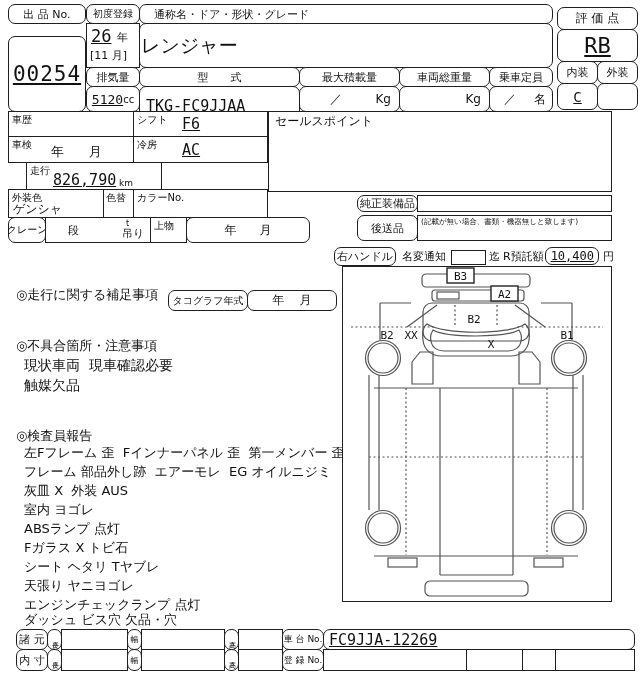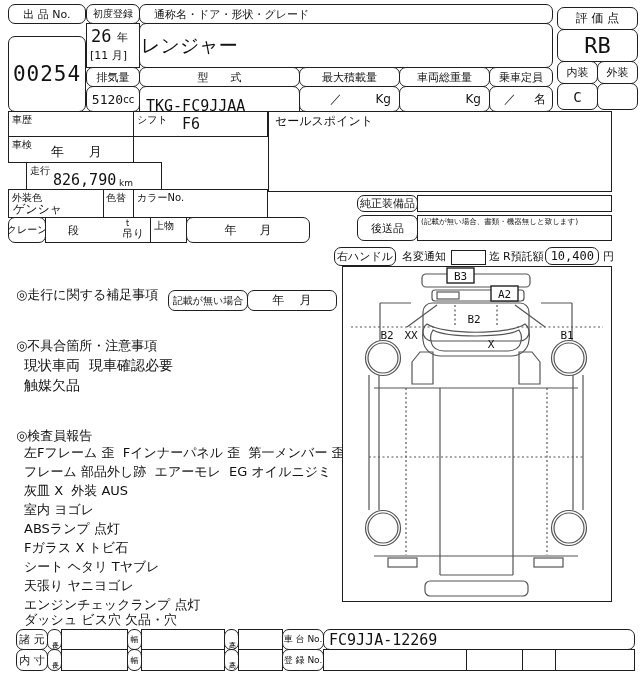--- a/index.html
+++ b/index.html
@@ -3,21 +3,21 @@
 <meta charset="utf-8">
 <style>
   * { margin:0; padding:0; box-sizing:border-box; }
   body { background:#f4f4f1; font-family:"DejaVu Sans","Liberation Sans",sans-serif; color:#111; }
   .sheet { position:relative; width:640px; height:680px; background:#fff; overflow:hidden; }
   .c  { position:absolute; border:1px solid #1f1f1f; background:#fff; }
   .t  { position:absolute; white-space:pre; line-height:1.15; }
   .fx { display:flex; align-items:center; justify-content:center; white-space:pre;border-radius:7px; }.fs8{font-size:8px}.fs9{font-size:9px}.fs10{font-size:10px}
   .fs11{font-size:11px}.fs12{font-size:12px}.fs13{font-size:13px}.fs14{font-size:14px}
   .fs15{font-size:15px}.fs17{font-size:17px}.fs19{font-size:19px}.fs21{font-size:21px}.fs22{font-size:22px}
-  .mono { font-family:"DejaVu Sans Mono","Liberation Mono",monospace; }
+  .mono { font-family:"DejaVu Sans Mono","Liberation Mono",monospace;text-decoration:underline; }
   .corner { position:absolute; top:1px; left:3px; font-size:10px; white-space:pre; }
   .vert { writing-mode:vertical-rl; text-orientation:upright; font-size:7px; line-height:1; letter-spacing:0; }
   svg text { font-family:"DejaVu Sans Mono","Liberation Mono",monospace; font-size:11px; fill:#111; }
 </style>
 </head>
 <body>
 
 <div class="sheet">
 
   <div class="c fx fs11" style="left:8px;top:4px;width:78px;height:20px">出 品 No.</div>
@@ -65,20 +65,24 @@
     <span class="corner">車歴</span>
   </div>
   <div class="c" style="left:133px;top:111px;width:135px;height:26px">
     <span class="corner">シフト</span>
     <span class="t fs15 mono" style="left:48px;top:4px">F6</span>
   </div>
 
   <div class="c" style="left:8px;top:136px;width:126px;height:27px">
     <span class="corner">車検</span>
     <span class="t fs13" style="left:42px;top:8px">年      月</span>
+  </div>
+  <div class="c" style="left:133px;top:136px;width:135px;height:27px">
+    <span class="corner">冷房</span>
+    <span class="t fs15 mono" style="left:48px;top:5px">AC</span>
   </div>
 
   <div class="c" style="left:26px;top:162px;width:136px;height:28px">
     <span class="corner">走行</span>
     <span class="t fs15 mono" style="left:26px;top:9px">826,790</span>
     <span class="t fs9" style="left:92px;top:15px">km</span>
   </div>
 
   <div class="c" style="left:8px;top:189px;width:96px;height:29px">
     <span class="corner">外装色</span>
@@ -116,21 +120,21 @@
 
   <div class="c fx fs11" style="left:334px;top:247px;width:62px;height:19px">右ハンドル</div>
   <span class="t fs11" style="left:402px;top:251px">名変通知</span>
   <div class="c" style="left:451px;top:250px;width:35px;height:15px"></div>
   <span class="t fs11" style="left:489px;top:251px">迄</span>
   <span class="t fs11" style="left:503px;top:251px">R預託額</span>
   <div class="c fx fs12 mono" style="left:545px;top:247px;width:54px;height:18px;justify-content:flex-end;padding-right:4px">10,400</div>
   <span class="t fs11" style="left:603px;top:251px">円</span>
 
   <span class="t fs13" style="left:16px;top:288px">◎走行に関する補足事項</span>
-  <div class="c fx fs10" style="left:168px;top:290px;width:80px;height:21px">記載が無い場合</div>
+  <div class="c fx fs10" style="left:168px;top:290px;width:80px;height:21px">タコグラフ年式</div>
   <div class="c fx fs12" style="left:247px;top:290px;width:90px;height:21px">年    月</div>
 
   <span class="t fs13" style="left:16px;top:339px">◎不具合箇所・注意事項</span>
   <span class="t fs14" style="left:24px;top:357px">現状車両  現車確認必要</span>
   <span class="t fs14" style="left:24px;top:377px">触媒欠品</span>
 
   <span class="t fs13" style="left:16px;top:429px">◎検査員報告</span>
   <span class="t fs13" style="left:24px;top:446px">左Fフレーム 歪  Fインナーパネル 歪  第一メンバー 歪</span>
   <span class="t fs13" style="left:24px;top:465px">フレーム 部品外し跡  エアーモレ  EG オイルニジミ</span>
   <span class="t fs13" style="left:24px;top:484px">灰皿 X  外装 AUS</span>

